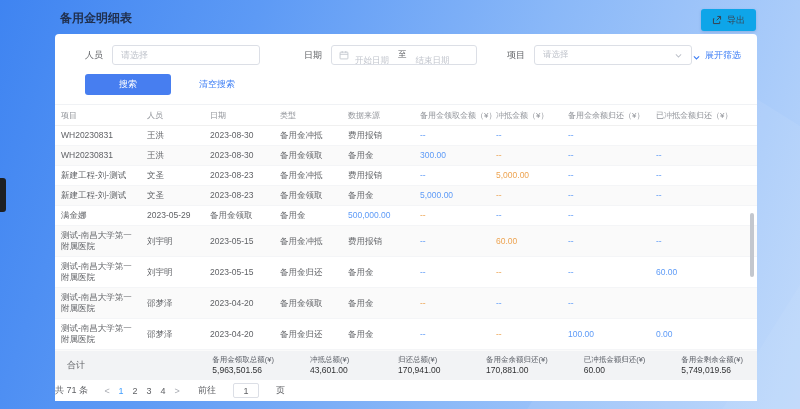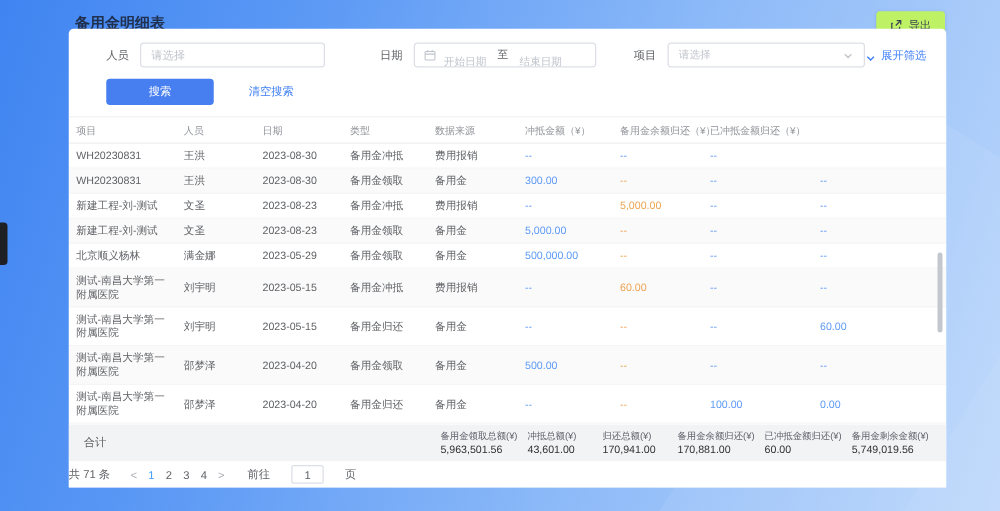--- a/index.html
+++ b/index.html
@@ -9,26 +9,26 @@
     font-family:"Liberation Sans", sans-serif;
     background:linear-gradient(108deg,#3f84f1 0%,#5d9af5 28%,#8ab8f8 60%,#bcd7fb 100%);
   }
   .deco { position:absolute; background:rgba(255,255,255,.07); pointer-events:none; }
   .deco1 { width:260px; height:420px; right:-60px; top:120px; transform:rotate(32deg); }
   .deco2 { width:120px; height:420px; right:-140px; top:60px; transform:rotate(32deg); background:rgba(255,255,255,.05); }
 
   .drawer-handle { position:absolute; left:0; top:178px; width:6px; height:34px; background:#1e2023; border-radius:0 3px 3px 0; }
 
   .page-title { position:absolute; left:60px; top:10px; font-size:12px; font-weight:bold; color:#20304f; }
-  .export-btn { position:absolute; right:44px; top:9px; height:22px; background:#bef264; border:none; border-radius:3px;
+  .export-btn { position:absolute; right:44px; top:9px; height:22px; background:#0ea5e9; border:none; border-radius:3px;
     display:flex; align-items:center; gap:5px; padding:0 11px; font-size:9px; color:#3a4350; cursor:pointer;
     box-shadow:0 1px 3px rgba(30,60,120,.18); font-family:inherit; }
   .export-btn svg { display:block; }
 
-  .card { position:absolute; left:55px; top:23px; width:702px; height:367px; background:#fff;
+  .card { position:absolute; left:55px; top:34px; width:702px; height:367px; background:#fff;
     border-radius:4px 4px 0 0; display:flex; flex-direction:column; overflow:hidden; }
 
   
   .filters { padding:11px 16px 9px 30px; border-bottom:1px solid #f0f2f5; }
   .filter-row1 { display:flex; align-items:center; }
   .f-label { font-size:9px; color:#606266; margin-right:9px; white-space:nowrap; }
   .f-input { width:158px; height:20px; border:1px solid #dcdfe6; border-radius:3px; padding:0 8px; font-size:9px;
     color:#606266; font-family:inherit; }
   .f-input::placeholder { color:#c0c4cc; }
   .date-group { display:flex; align-items:center; margin-left:44px; }
@@ -54,21 +54,21 @@
   .t-cell { font-size:8.5px; color:#606266; padding:4px 6px; line-height:11px; }
   .t-body .t-row { border-bottom:1px solid #f4f5f7; }
   .t-body .t-row:nth-child(even) { background:#fafafa; }
   .amt-blue { color:#5e9bf7; }
   .amt-orange { color:#eda452; }
   .scroll-thumb { position:absolute; right:3px; top:108px; width:4px; height:64px; background:#c3c7ce; border-radius:2px; cursor:grab; }
 
   
   .summary { display:flex; align-items:center; background:#f2f3f5; min-height:28px; padding:4px 14px 4px 12px; }
   .sum-label { font-size:9px; color:#606266; }
-  .sum-items { margin-left:auto; display:flex; gap:8px; }
+  .sum-items { margin-left:auto; display:flex; gap:36px; }
   .sum-item { min-width:52px; }
   .sum-item .lab { font-size:7.5px; color:#5a5e66; line-height:10px; white-space:nowrap; }
   .sum-item .val { font-size:8.5px; color:#303133; line-height:11px; white-space:nowrap; }
 
   
   .pager { height:21px; display:flex; align-items:center; justify-content:flex-start; background:#fff; font-size:9px; color:#606266; }
   .pager .total { margin-right:12px; }
   .pg-btn { min-width:14px; text-align:center; padding:0 3px; cursor:pointer; color:#606266; background:none; border:none;
     font-size:9px; font-family:inherit; }
   .pg-btn.active { color:#409eff; }
@@ -140,20 +140,21 @@
     </div>
   </div>
 
   <div class="table-area">
     <div class="t-row t-head">
         <div class="t-cell">项目</div>
         <div class="t-cell">人员</div>
         <div class="t-cell">日期</div>
         <div class="t-cell">类型</div>
         <div class="t-cell">数据来源</div>
+        <div class="t-cell">备用金领取金额（¥）</div>
         <div class="t-cell">冲抵金额（¥）</div>
         <div class="t-cell">备用金余额归还（¥）</div>
         <div class="t-cell">已冲抵金额归还（¥）</div>
       </div>
     <div class="t-body">
         <div class="t-row">
           <div class="t-cell">WH20230831</div>
           <div class="t-cell">王洪</div>
           <div class="t-cell">2023-08-30</div>
           <div class="t-cell">备用金冲抵</div>
@@ -189,21 +190,20 @@
           <div class="t-cell">文圣</div>
           <div class="t-cell">2023-08-23</div>
           <div class="t-cell">备用金领取</div>
           <div class="t-cell">备用金</div>
           <div class="t-cell amt-blue">5,000.00</div>
           <div class="t-cell amt-orange">--</div>
           <div class="t-cell amt-blue">--</div>
           <div class="t-cell amt-blue">--</div>
         </div>
         <div class="t-row">
-          <div class="t-cell">北京顺义杨林</div>
           <div class="t-cell">满金娜</div>
           <div class="t-cell">2023-05-29</div>
           <div class="t-cell">备用金领取</div>
           <div class="t-cell">备用金</div>
           <div class="t-cell amt-blue">500,000.00</div>
           <div class="t-cell amt-orange">--</div>
           <div class="t-cell amt-blue">--</div>
           <div class="t-cell amt-blue">--</div>
         </div>
         <div class="t-row">
@@ -227,21 +227,20 @@
           <div class="t-cell amt-orange">--</div>
           <div class="t-cell amt-blue">--</div>
           <div class="t-cell amt-blue">60.00</div>
         </div>
         <div class="t-row">
           <div class="t-cell">测试-南昌大学第一附属医院</div>
           <div class="t-cell">邵梦泽</div>
           <div class="t-cell">2023-04-20</div>
           <div class="t-cell">备用金领取</div>
           <div class="t-cell">备用金</div>
-          <div class="t-cell amt-blue">500.00</div>
           <div class="t-cell amt-orange">--</div>
           <div class="t-cell amt-blue">--</div>
           <div class="t-cell amt-blue">--</div>
         </div>
         <div class="t-row">
           <div class="t-cell">测试-南昌大学第一附属医院</div>
           <div class="t-cell">邵梦泽</div>
           <div class="t-cell">2023-04-20</div>
           <div class="t-cell">备用金归还</div>
           <div class="t-cell">备用金</div>

